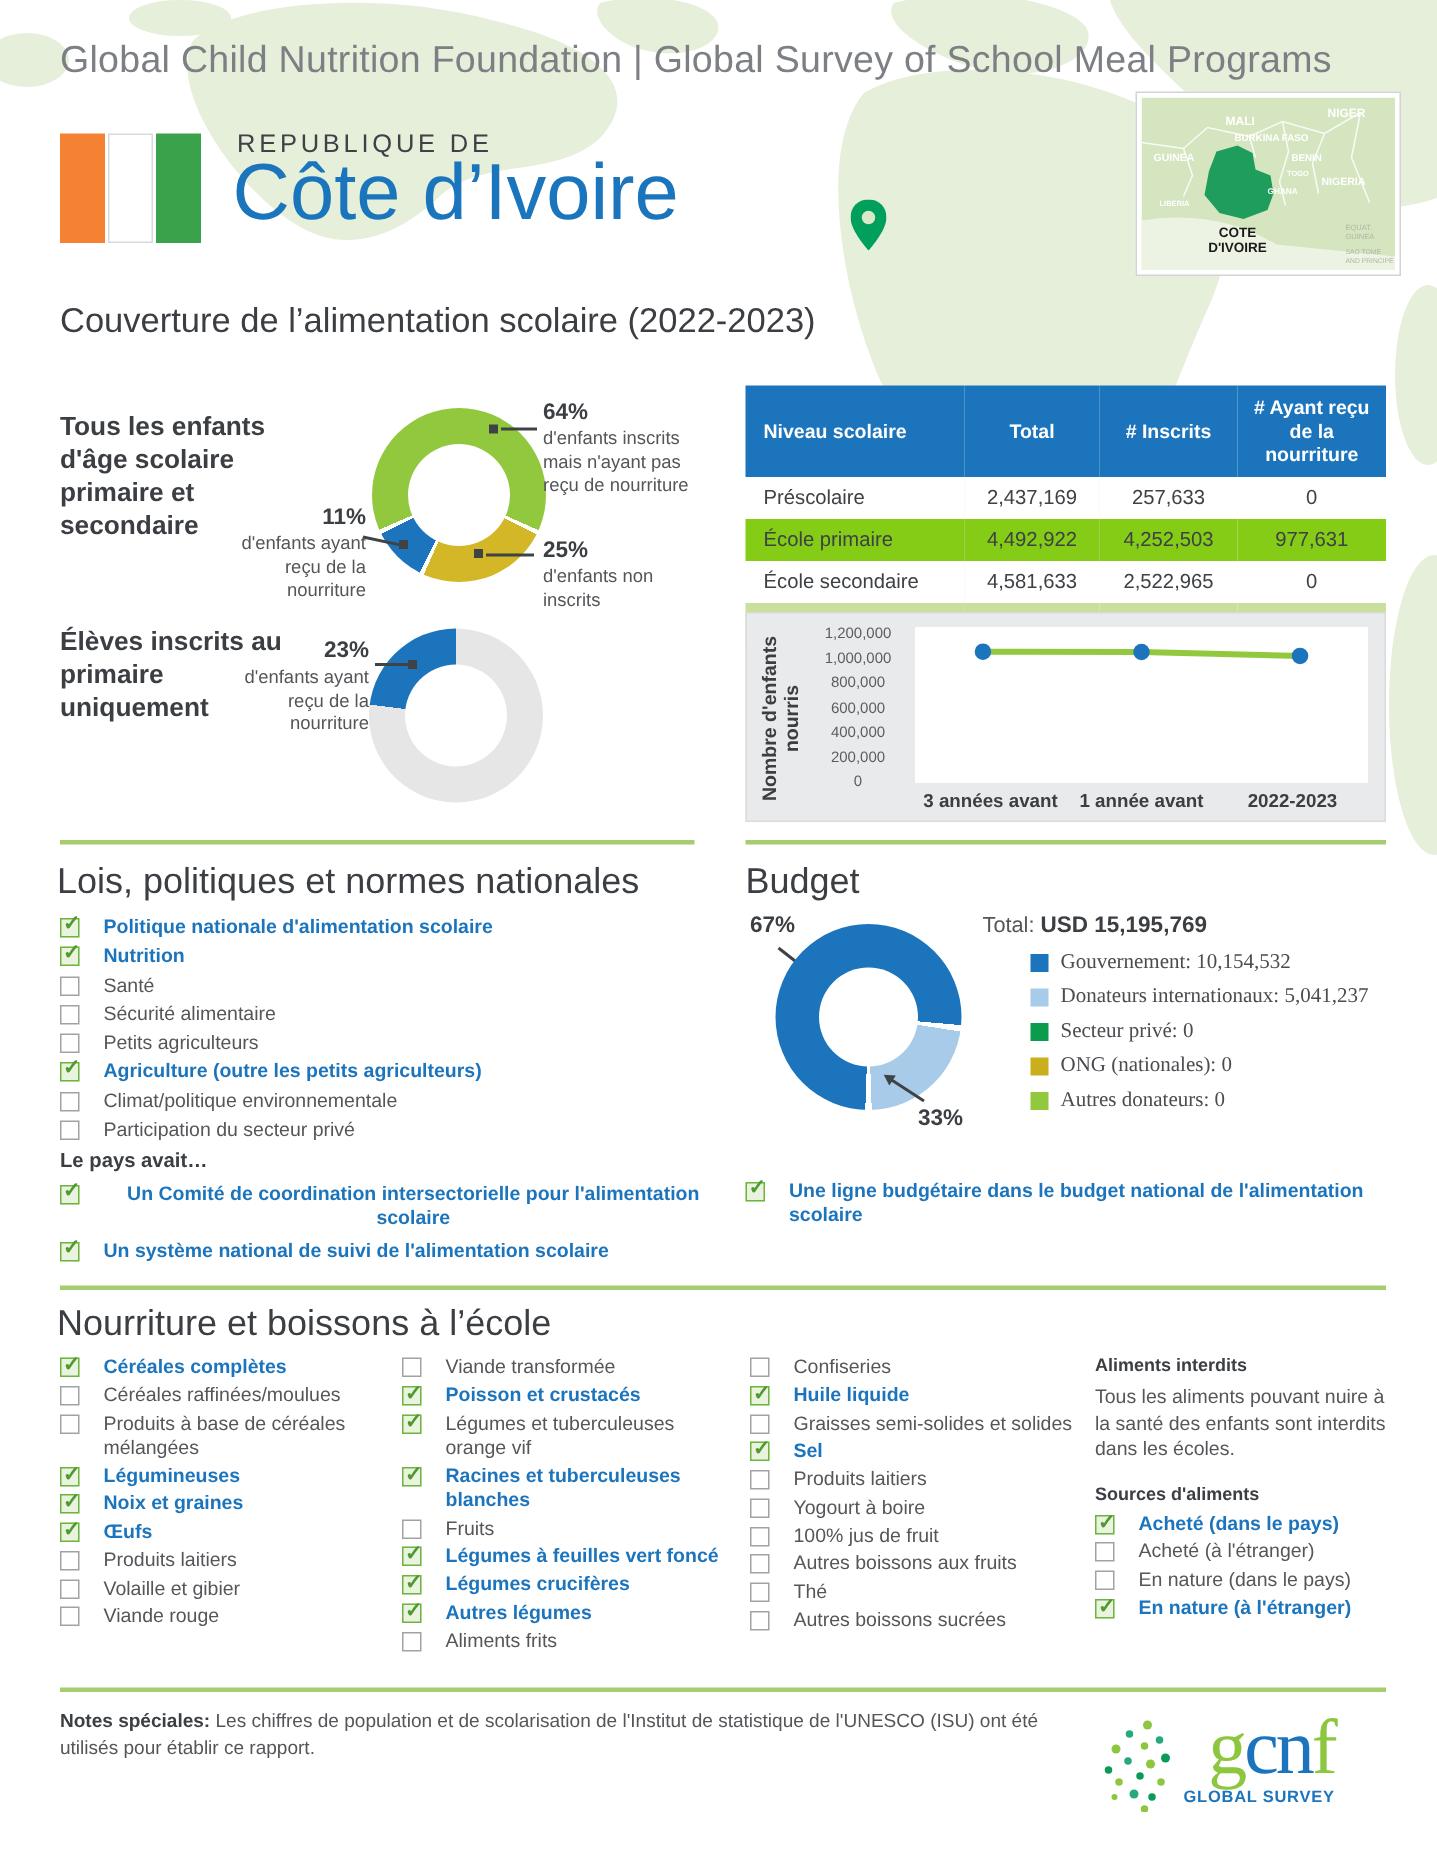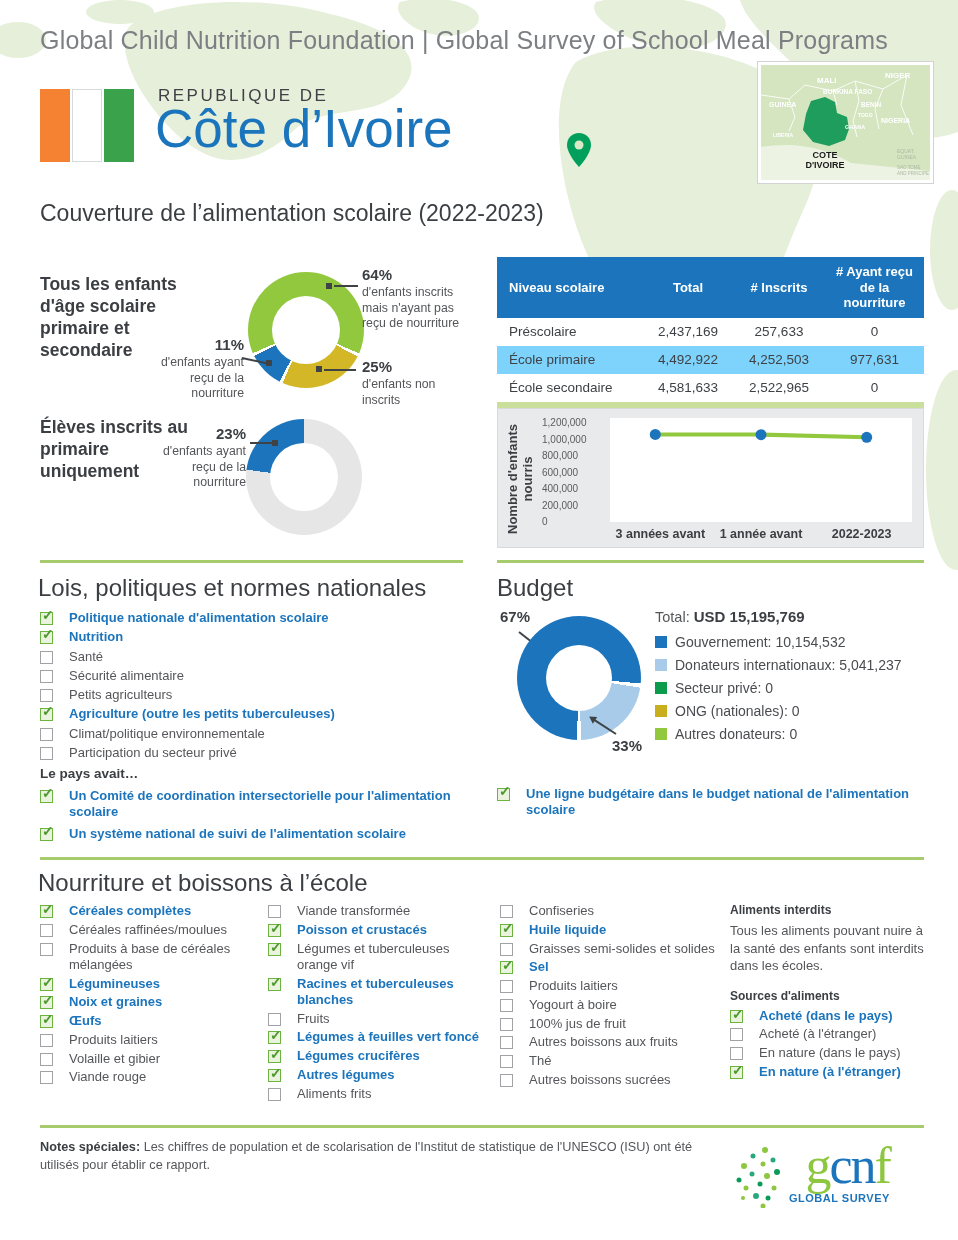--- a/index.html
+++ b/index.html
@@ -41,56 +41,56 @@
   .arrowline{height:2px;background:#3F4346;transform-origin:left center;}
   .arrowline:after{content:"";position:absolute;right:-6px;top:-3px;
      border-left:7px solid #3F4346;border-top:4px solid transparent;border-bottom:4px solid transparent;}
 
   
   .cov-table{left:497px;top:257px;width:427px;border-collapse:collapse;font-size:13.5px;}
   .cov-table th{background:#1C75BC;color:#fff;font-weight:bold;font-size:13px;padding:7px 4px;
      text-align:center;vertical-align:middle;line-height:1.2;}
   .cov-table th.c-left,.cov-table td.c-left{text-align:left;padding-left:12px;}
   .cov-table td{padding:6.5px 4px;text-align:center;color:#3E4145;background:#fff;}
-  .cov-table tr.shaded td{background:#7dd3fc;}
+  .cov-table tr.shaded td{background:#84cc16;}
   .cov-table tr.total-row td{background:#C9DF9B;font-weight:bold;}
 
   
   .chart-panel{left:497px;top:408px;width:427px;height:140px;background:#E9EAEB;border:1px solid #D9DADB;box-sizing:border-box;}
   .ylabel{left:-39px;top:53px;width:128px;height:34px;transform:rotate(-90deg);text-align:center;
      font-weight:bold;font-size:13px;color:#3B3E42;line-height:1.15;}
   .yticks{left:44px;top:8px;height:110px;width:60px;display:flex;flex-direction:column;
-     justify-content:space-between;align-items:flex-start;font-size:10px;color:#5A5C5F;}
+     justify-content:space-between;align-items:center;font-size:10px;color:#5A5C5F;}
   .plot{left:112px;top:9px;width:302px;height:104px;background:#fff;}
   .xlabels{left:112px;top:118px;width:302px;display:flex;}
   .xlabels span{width:33.33%;text-align:center;font-weight:bold;font-size:12.5px;color:#3B3E42;}
 
   
   .divider{height:2.5px;background:#A6CC6E;}
 
   
   .section-title{font-size:24px;color:#3B3E42;text-align:center;}
 
   
   .check-row{display:flex;gap:16px;align-items:flex-start;margin-bottom:3px;}
   .cb{width:13px;height:13px;border:1px solid #A0A2A5;background:#fff;flex:none;margin-top:2px;position:relative;box-sizing:border-box;}
   .cb.checked{border:1.5px solid #6DB33F;background:#EAF3DD;}
   .cb.checked:after{content:"\2713";position:absolute;top:-6px;left:1px;color:#4D9B2F;font-weight:bold;font-size:14px;}
   .item-label{font-size:13px;color:#55565A;line-height:1.25;}
   .item-label.highlight{color:#1C75BC;font-weight:bold;}
   .laws-list{left:40px;top:610px;width:432px;}
   .had-label{left:40px;top:766px;font-weight:bold;font-size:13.5px;color:#3B3E42;}
-  .had-list{left:40px;top:788px;width:442px;}
+  .had-list{left:40px;top:788px;width:442px;text-align:center;}
   .had-list .check-row{margin-bottom:5px;}
 
   
   .pct-label{font-weight:bold;font-size:15px;color:#3B3E42;}
   .budget-total{left:655px;top:608px;font-size:14.5px;color:#55565A;}
   .budget-total b{color:#3B3E42;font-size:15px;}
-  .legend{left:655px;top:634px;width:270px;}
+  .legend{left:687px;top:634px;width:270px;font-family:Liberation Serif, serif;}
   .legend-row{display:flex;gap:8px;align-items:center;margin-bottom:7px;}
   .legend-swatch{width:12px;height:12px;flex:none;}
   .legend-text{font-size:14px;color:#4A4C50;}
   .budget-line-item{left:497px;top:786px;width:432px;}
 
   
   .food-col{line-height:1.3;}
   .food-col .check-row{margin-bottom:2.5px;}
   .col1{left:40px;top:903px;width:218px;}
   .col2{left:268px;top:903px;width:222px;}
@@ -324,21 +324,21 @@
         <span class="item-label">Sécurité alimentaire</span>
       </div>
 
       <div class="check-row">
         <span class="cb"></span>
         <span class="item-label">Petits agriculteurs</span>
       </div>
 
       <div class="check-row">
         <span class="cb checked"></span>
-        <span class="item-label highlight">Agriculture (outre les petits tuberculeuses)</span>
+        <span class="item-label highlight">Agriculture (outre les petits agriculteurs)</span>
       </div>
 
       <div class="check-row">
         <span class="cb"></span>
         <span class="item-label">Climat/politique environnementale</span>
       </div>
 
       <div class="check-row">
         <span class="cb"></span>
         <span class="item-label">Participation du secteur privé</span>

